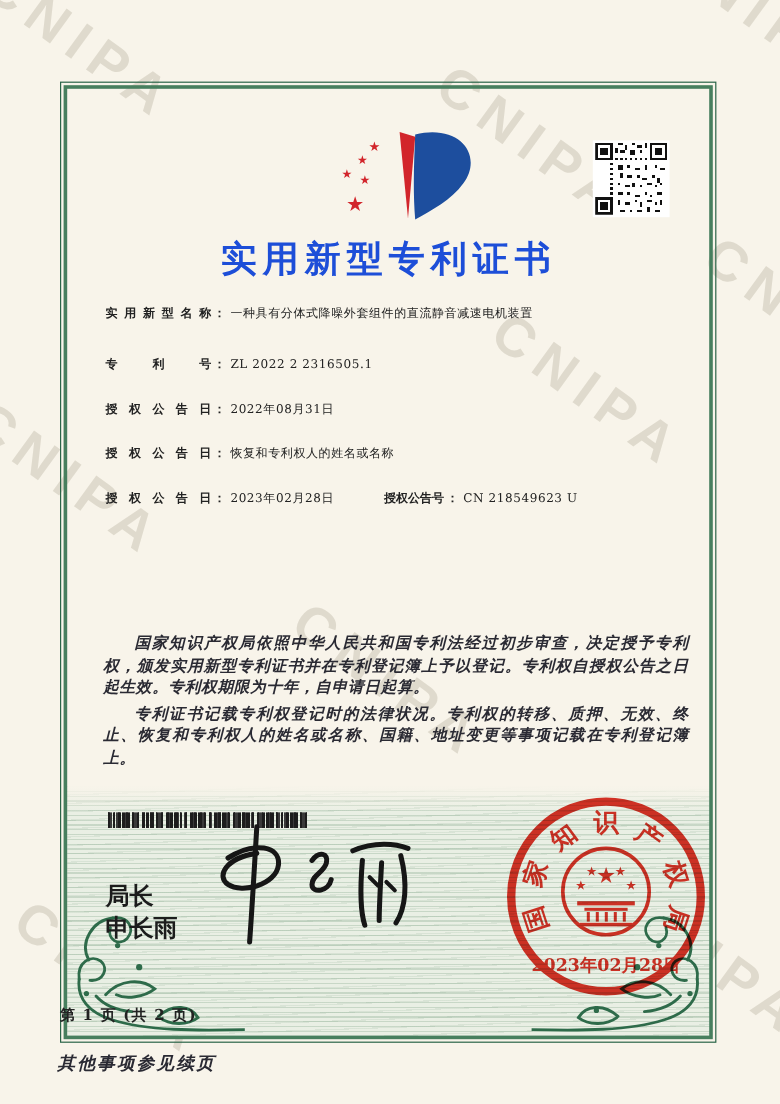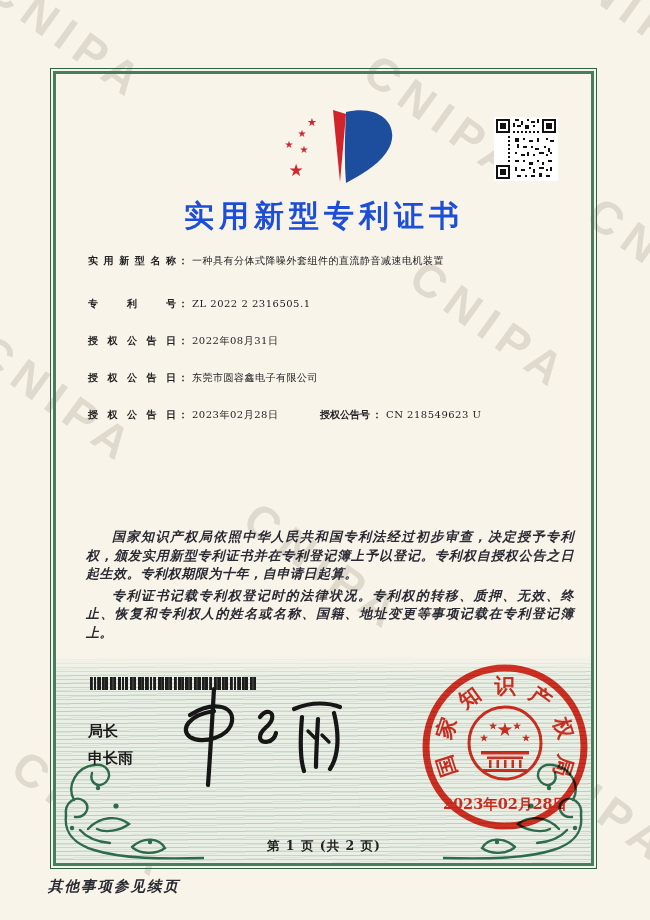--- a/index.html
+++ b/index.html
@@ -48,30 +48,30 @@
          font-style:italic;font-weight:600;font-size:13px;line-height:18.6px;
          color:#2a2a33;letter-spacing:.6px;}
   .paras p{margin:0 0 3px 0;text-indent:2em;text-align:justify;}
 
   .barcode{position:absolute;left:90px;top:677px;width:168px;height:13px;z-index:4;
            background-image:
              repeating-linear-gradient(90deg,#1d1d1d 0 2px,rgba(0,0,0,0) 2px 4px),
              repeating-linear-gradient(90deg,#1d1d1d 0 1px,rgba(0,0,0,0) 1px 5px),
              repeating-linear-gradient(90deg,#3a3a3a 0 3px,rgba(0,0,0,0) 3px 7px);}
 
-  .signer{position:absolute;left:88px;top:717px;z-index:4;
-          font-family:Liberation Sans, sans-serif;font-weight:700;font-size:15px;
+  .signer{position:absolute;left:88px;top:735px;z-index:4;
+          font-family:Liberation Mono, monospace;font-weight:700;font-size:20px;
           color:#1c1c1c;line-height:27px;}
   .sig{position:absolute;left:162px;top:683px;z-index:4;}
 
   .seal{position:absolute;left:415px;top:657px;z-index:6;opacity:.93;
         mix-blend-mode:multiply;}
   .seal text{font-family:"DejaVu Serif",serif;font-weight:700;}
 
-  .page-no{position:absolute;left:50px;top:838px;width:548px;text-align:center;
+  .page-no{position:absolute;left:50px;top:838px;width:548px;text-align:left;
            font-size:12.5px;font-weight:600;color:#222;z-index:4;letter-spacing:1px;}
   .cont-note{position:absolute;left:0;top:877px;width:650px;text-align:left;z-index:4;
              font-style:italic;font-weight:600;font-size:14.5px;color:#2a2a33;
              letter-spacing:2px;padding-left:48px;}
 </style>
 </head>
 <body>
 
 <div class="page">
 
@@ -224,21 +224,21 @@
     <div class="frow first">
       <span class="flabel">实用新型名称</span><span class="fcolon">：</span><span class="fvalue">一种具有分体式降噪外套组件的直流静音减速电机装置</span>
     </div>
     <div class="frow">
       <span class="flabel">专利号</span><span class="fcolon">：</span><span class="fvalue">ZL 2022 2 2316505.1</span>
     </div>
     <div class="frow">
       <span class="flabel">授权公告日</span><span class="fcolon">：</span><span class="fvalue">2022年08月31日</span>
     </div>
     <div class="frow">
-      <span class="flabel">授权公告日</span><span class="fcolon">：</span><span class="fvalue">东莞市圆容鑫电子有限公司</span>
+      <span class="flabel">授权公告日</span><span class="fcolon">：</span><span class="fvalue">恢复和专利权人的姓名或名称</span>
     </div>
     <div class="frow">
       <span class="flabel">授权公告日</span><span class="fcolon">：</span><span class="fvalue">2023年02月28日</span>
       <span class="pair2">
         <span style="font-weight:700">授权公告号</span><span class="fcolon">：</span><span class="fvalue">CN 218549623 U</span>
       </span>
     </div>
   </div>
 
   <div class="paras">

